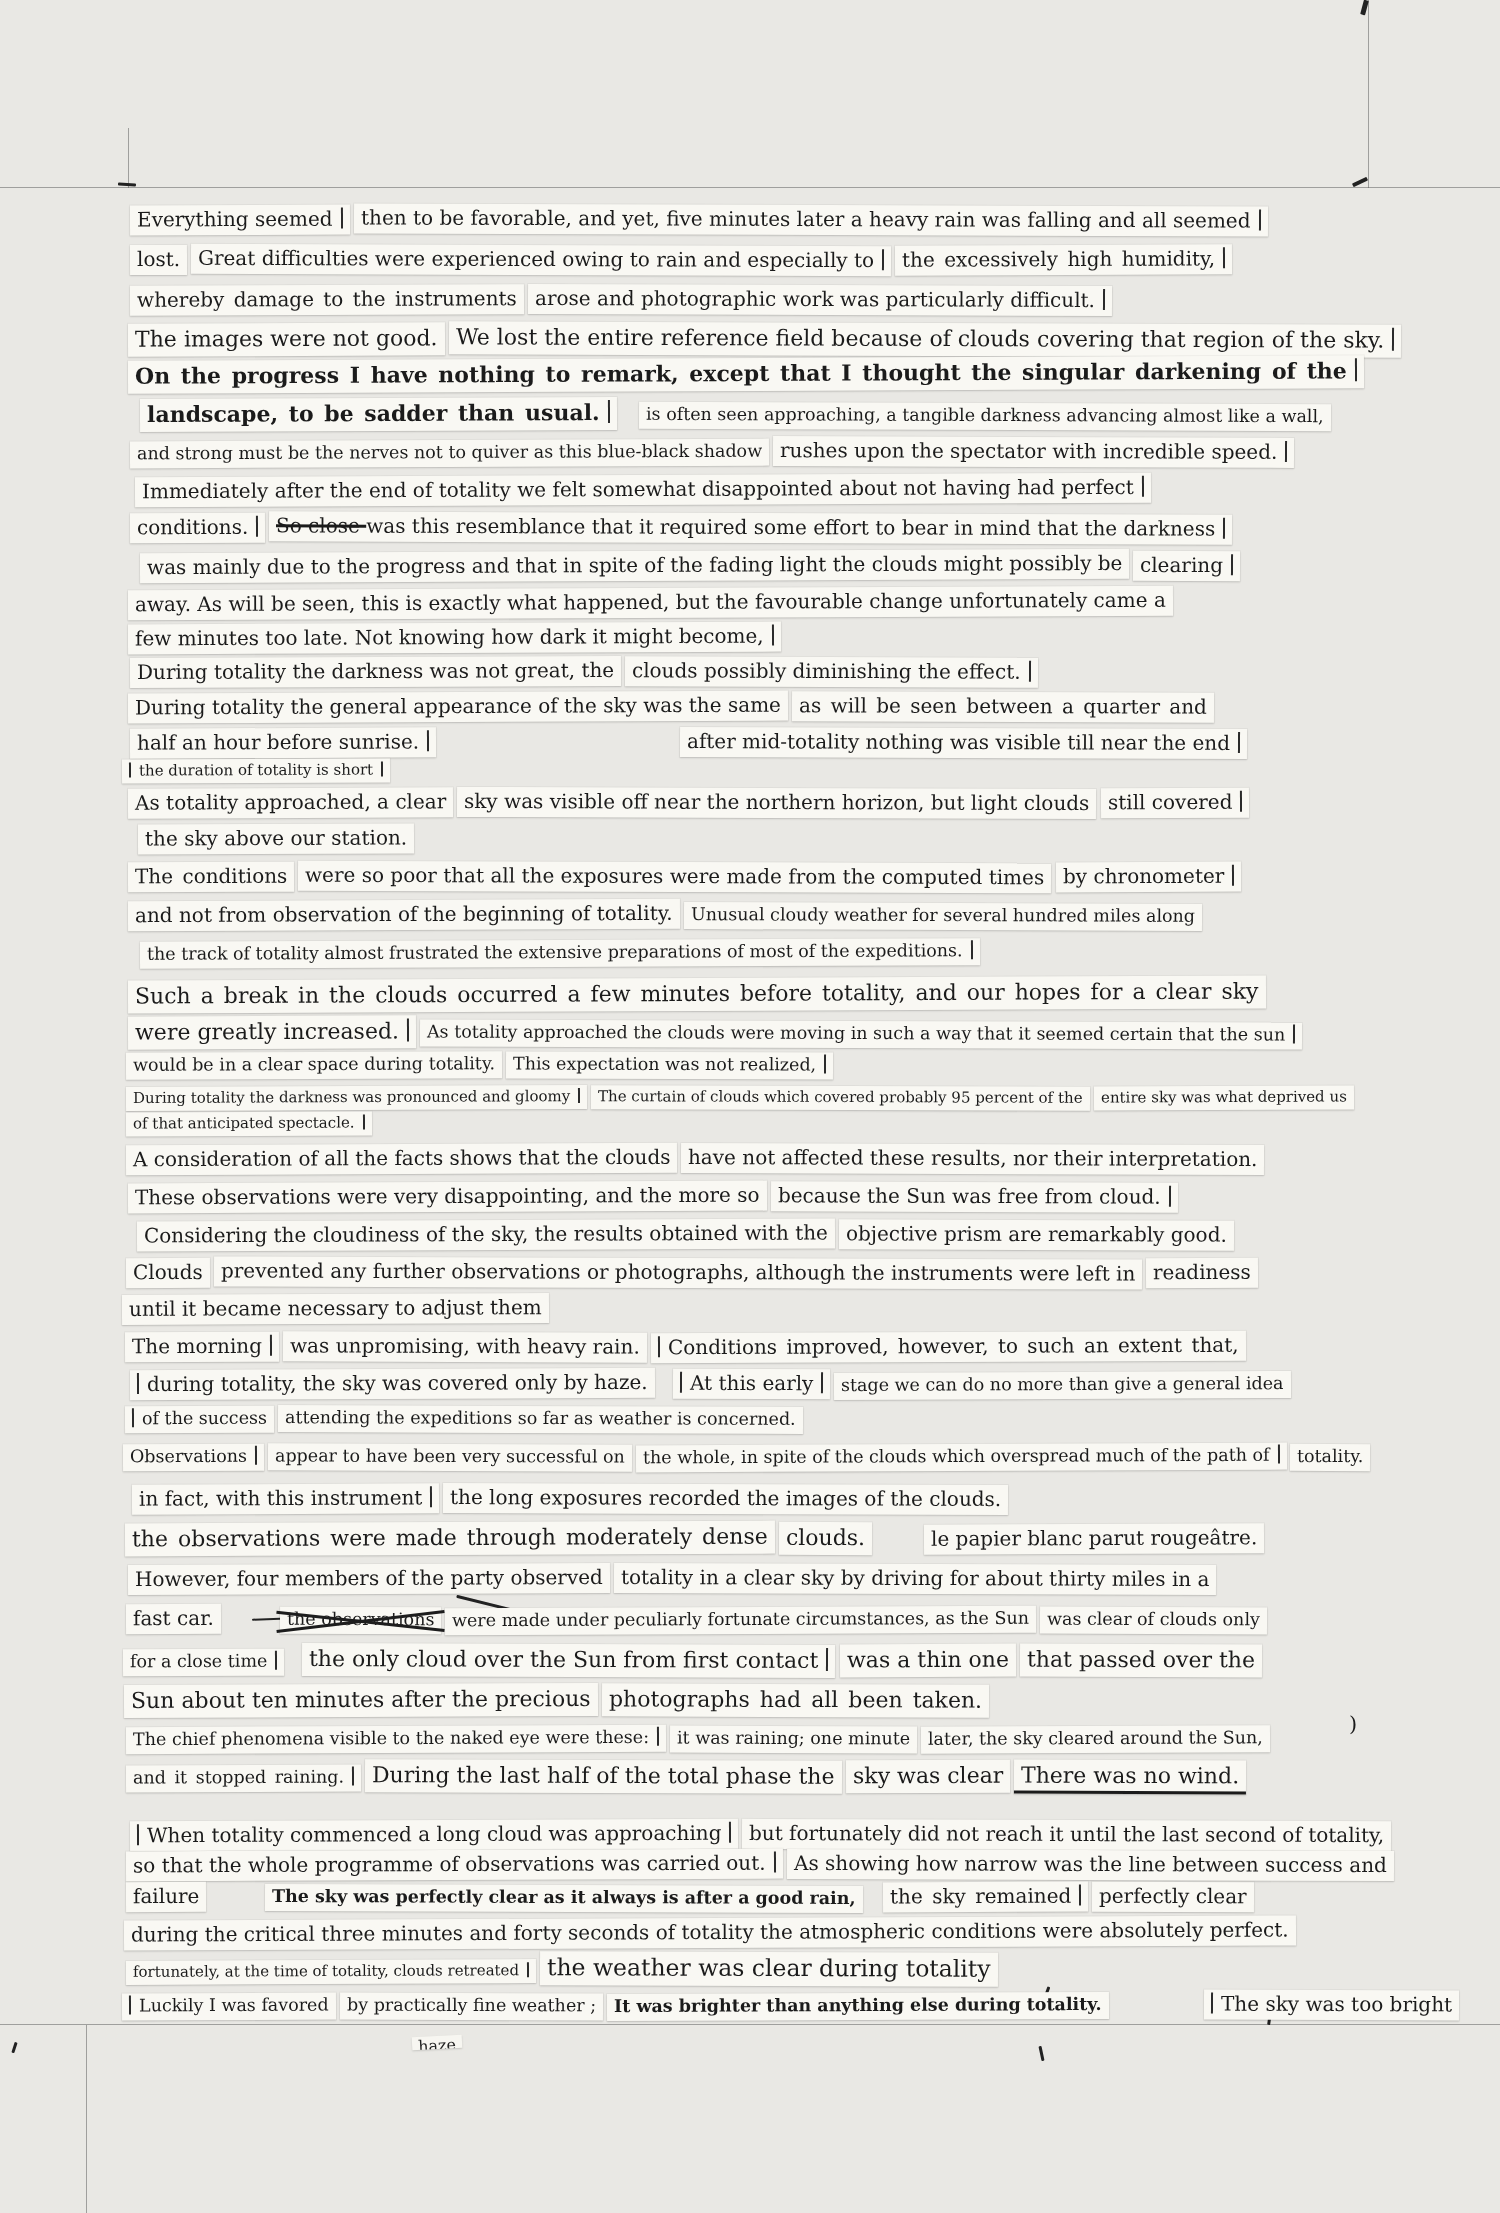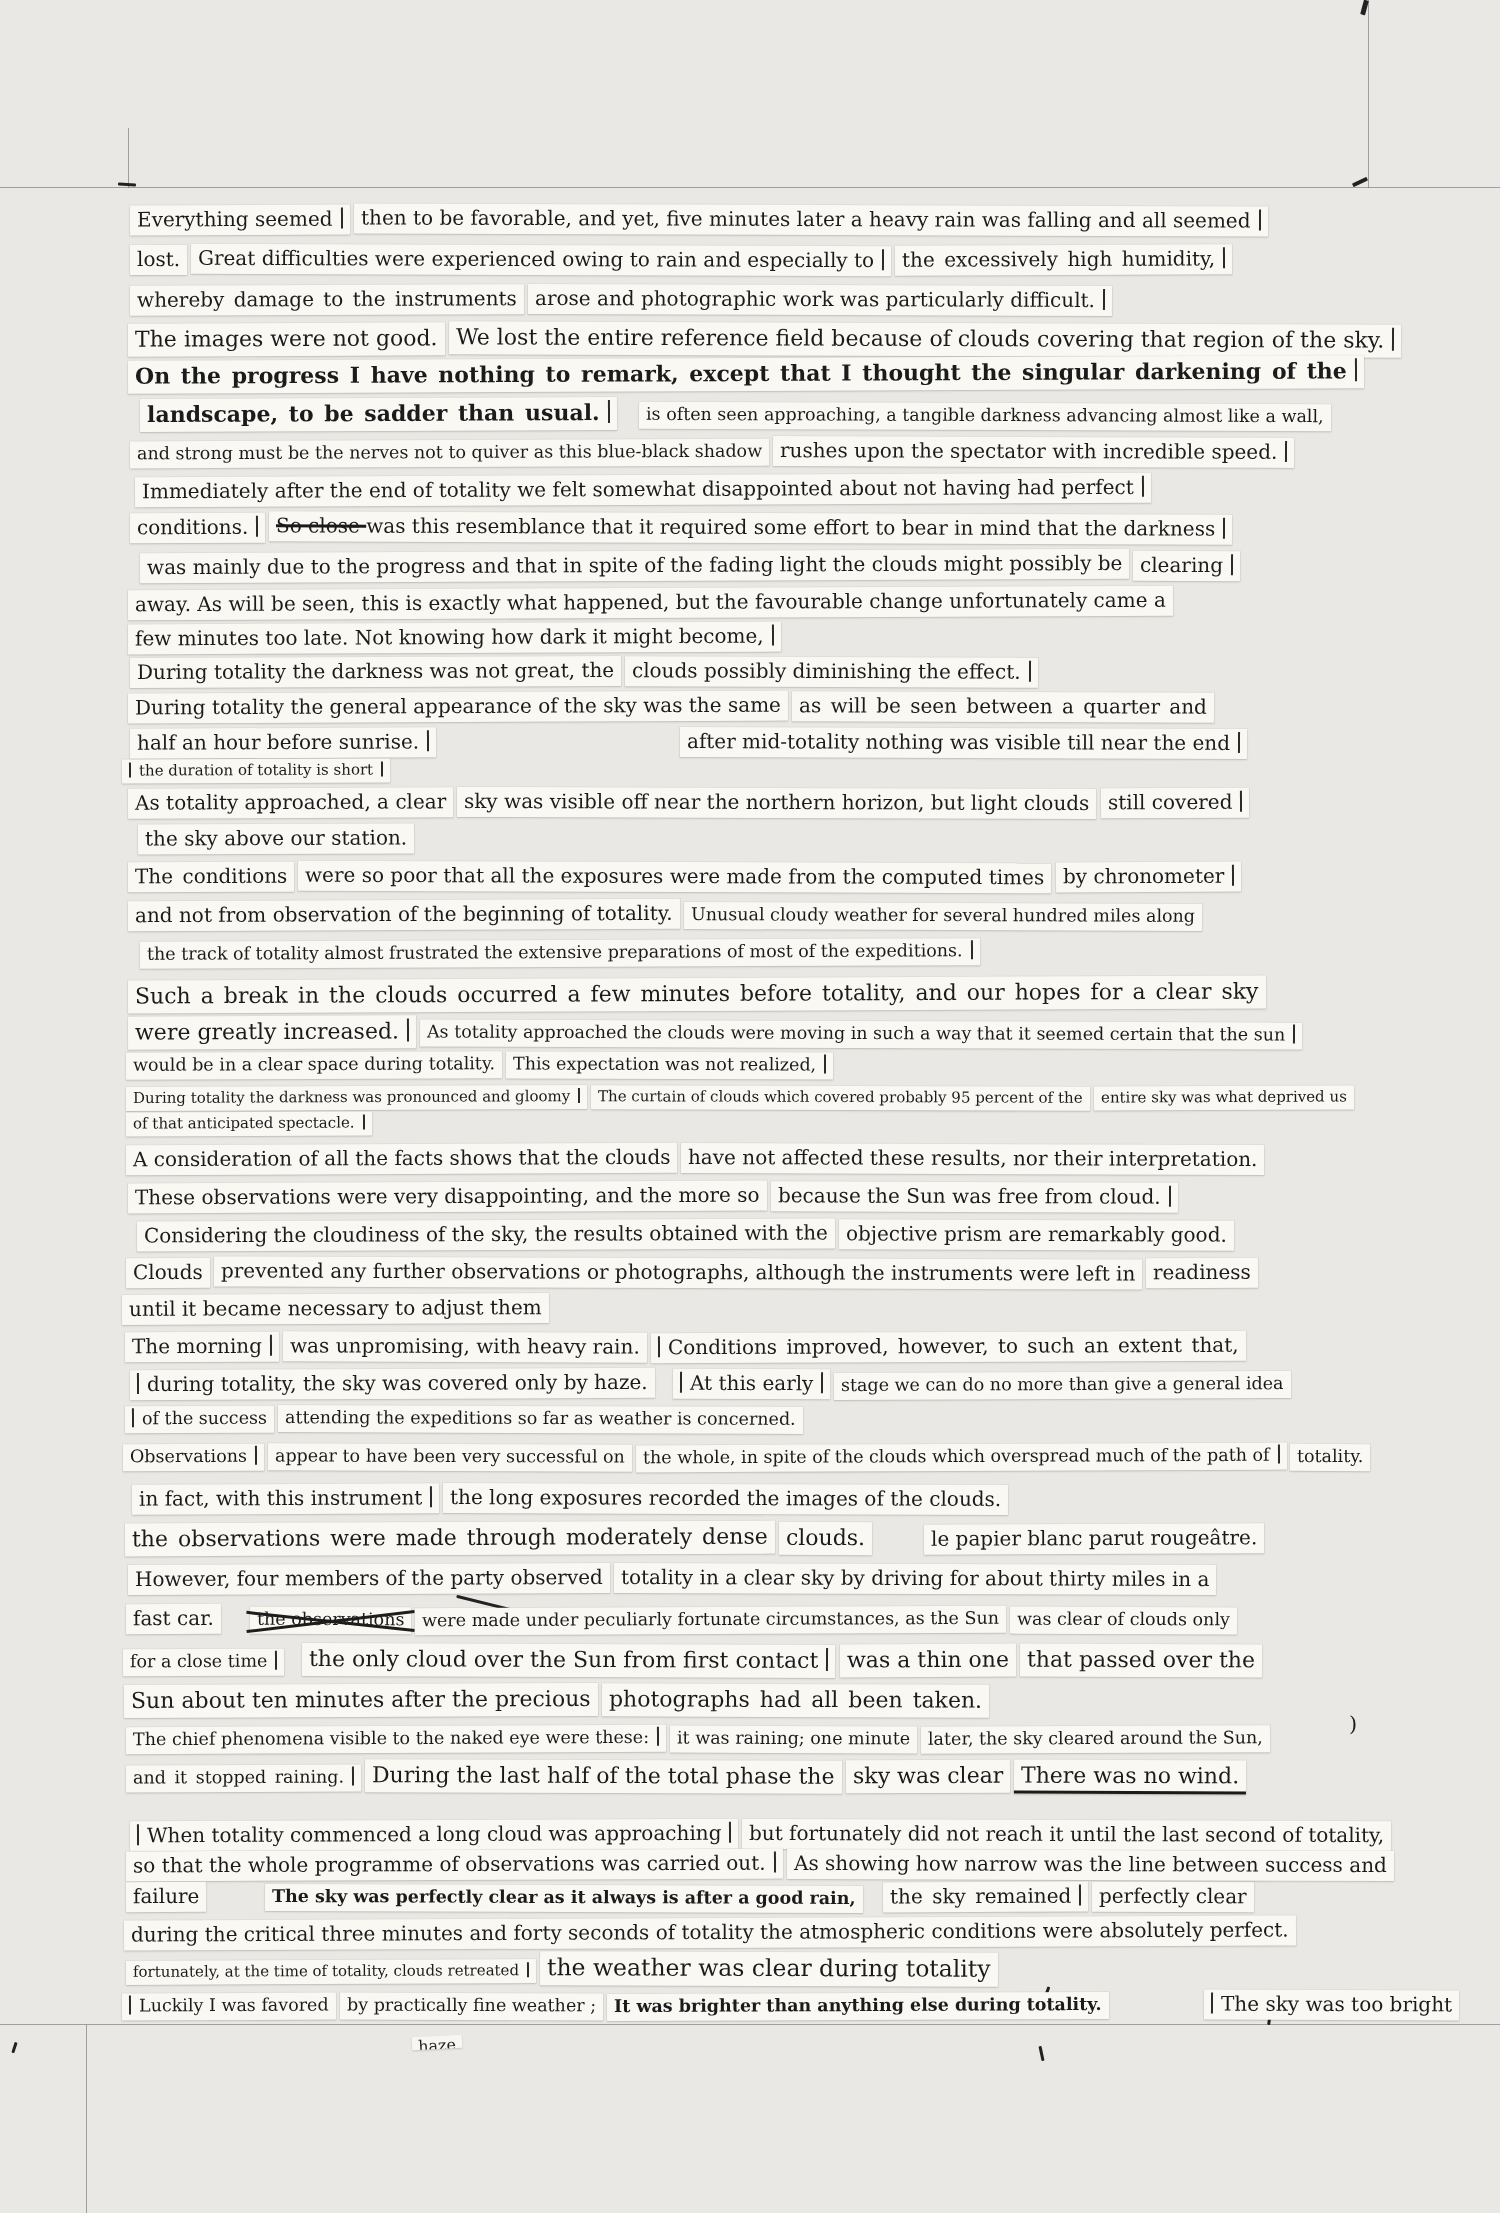--- a/index.html
+++ b/index.html
@@ -98,21 +98,21 @@
     <div class="line" style="top: 1220px; left: 137px;"><span class="strip m">Considering the cloudiness of the sky, the results obtained with the</span><span class="strip m">objective prism are remarkably good.</span></div>
     <div class="line" style="top: 1258px; left: 126px;"><span class="strip m">Clouds</span><span class="strip m">prevented any further observations or photographs,  although the instruments were left in</span><span class="strip m">readiness</span></div>
     <div class="line" style="top: 1294px; left: 122px;"><span class="strip m">until it became necessary to adjust them</span></div>
     <div class="line" style="top: 1332px; left: 125px;"><span class="strip m tick">The morning</span><span class="strip m">was unpromising, with heavy rain.</span><span class="strip m w1 lt">Conditions  improved,  however,  to  such  an  extent  that,</span></div>
     <div class="line" style="top: 1369px; left: 130px; text-align: right;"><span class="strip m lt">during totality, the sky was covered only by haze.</span><span class="strip m tick lt" style="margin-left: 14px;">At this early</span><span class="strip s">stage we can do no more than give a general  idea</span></div>
     <div class="line" style="top: 1406px; left: 125px;"><span class="strip s lt">of the success</span><span class="strip s">attending the expeditions so far as weather is concerned.</span></div>
     <div class="line" style="top: 1444px; left: 123px;"><span class="strip s tick">Observations</span><span class="strip s">appear to have been very successful on</span><span class="strip s tick">the whole, in spite of the clouds which overspread much of the path of</span><span class="strip s">totality.</span></div>
     <div class="line" style="top: 1484px; left: 132px;"><span class="strip m tick">in fact, with this instrument</span><span class="strip m">the long exposures recorded the images of the clouds.</span></div>
     <div class="line" style="top: 1522px; left: 125px;"><span class="strip l w1">the  observations  were  made  through  moderately  dense</span><span class="strip l">clouds.</span><span class="strip m" style="margin-left: 48px;">le papier blanc parut rougeâtre.</span></div>
     <div class="line" style="top: 1564px; left: 128px;"><span class="strip m">However, four members of the party observed</span><span class="strip m">totality in a clear sky by driving for about thirty miles in a</span></div>
-    <div class="line" style="top: 1604px; left: 126px;"><span class="strip m">fast car.</span><span class="strip s cross" style="margin-left: 25px;">the observations</span><span class="strip s">were made under peculiarly fortunate circumstances, as the Sun</span><span class="strip s">was clear of clouds  only</span></div>
+    <div class="line" style="top: 1604px; left: 126px;"><span class="strip m">fast car.</span><span class="strip s cross" style="margin-left: 55px;">the observations</span><span class="strip s">were made under peculiarly fortunate circumstances, as the Sun</span><span class="strip s">was clear of clouds  only</span></div>
     <div class="line" style="top: 1644px; left: 123px;"><span class="strip s tick">for a close time</span><span class="strip l tick" style="margin-left: 14px;">the only cloud over the Sun from first contact</span><span class="strip l">was a thin one</span><span class="strip l">that passed over the</span></div>
     <div class="line" style="top: 1684px; left: 124px; text-align: center;"><span class="strip l">Sun about ten minutes after the precious</span><span class="strip l w1">photographs  had  all  been  taken.</span></div>
     <div class="line" style="top: 1726px; left: 126px;"><span class="strip s tick">The chief phenomena visible to the naked eye were these:</span><span class="strip s">it was raining;  one  minute</span><span class="strip s">later, the sky cleared around  the  Sun,</span></div>
     <div class="line" style="top: 1760px; left: 126px;"><span class="strip s w1 tick">and  it  stopped  raining.</span><span class="strip l">During the last half of the total phase the</span><span class="strip l">sky was clear</span><span class="strip l ul">There was no wind.</span></div>
     <div class="line" style="top: 1820px; left: 130px;"><span class="strip m tick lt">When totality commenced a long cloud was approaching</span><span class="strip m">but fortunately did not reach it until the last  second  of  totality,</span></div>
     <div class="line" style="top: 1850px; left: 126px;"><span class="strip m tick">so that the whole programme of observations was carried out.</span><span class="strip m">As showing how narrow was the line between success and</span></div>
     <div class="line" style="top: 1882px; left: 126px;"><span class="strip m">failure</span><span class="strip s bold" style="margin-left: 55px;">The sky was perfectly clear as it always is after a good rain,</span><span class="strip m w1 tick" style="margin-left: 16px;">the  sky  remained</span><span class="strip m">perfectly clear</span></div>
     <div class="line" style="top: 1918px; left: 124px;"><span class="strip m">during the critical three minutes and forty  seconds of totality the atmospheric conditions were absolutely perfect.</span></div>
     <div class="line" style="top: 1952px; left: 126px;"><span class="strip xs tick">fortunately, at the time of totality, clouds retreated</span><span class="strip xl">the weather was clear during totality</span></div>
     <div class="line" style="top: 1990px; left: 122px;"><span class="strip s lt">Luckily I was favored</span><span class="strip s">by practically fine weather ;</span><span class="strip s bold">It was brighter than anything else during totality.</span><span class="strip m lt" style="margin-left: 92px;">The sky was too bright</span></div>

